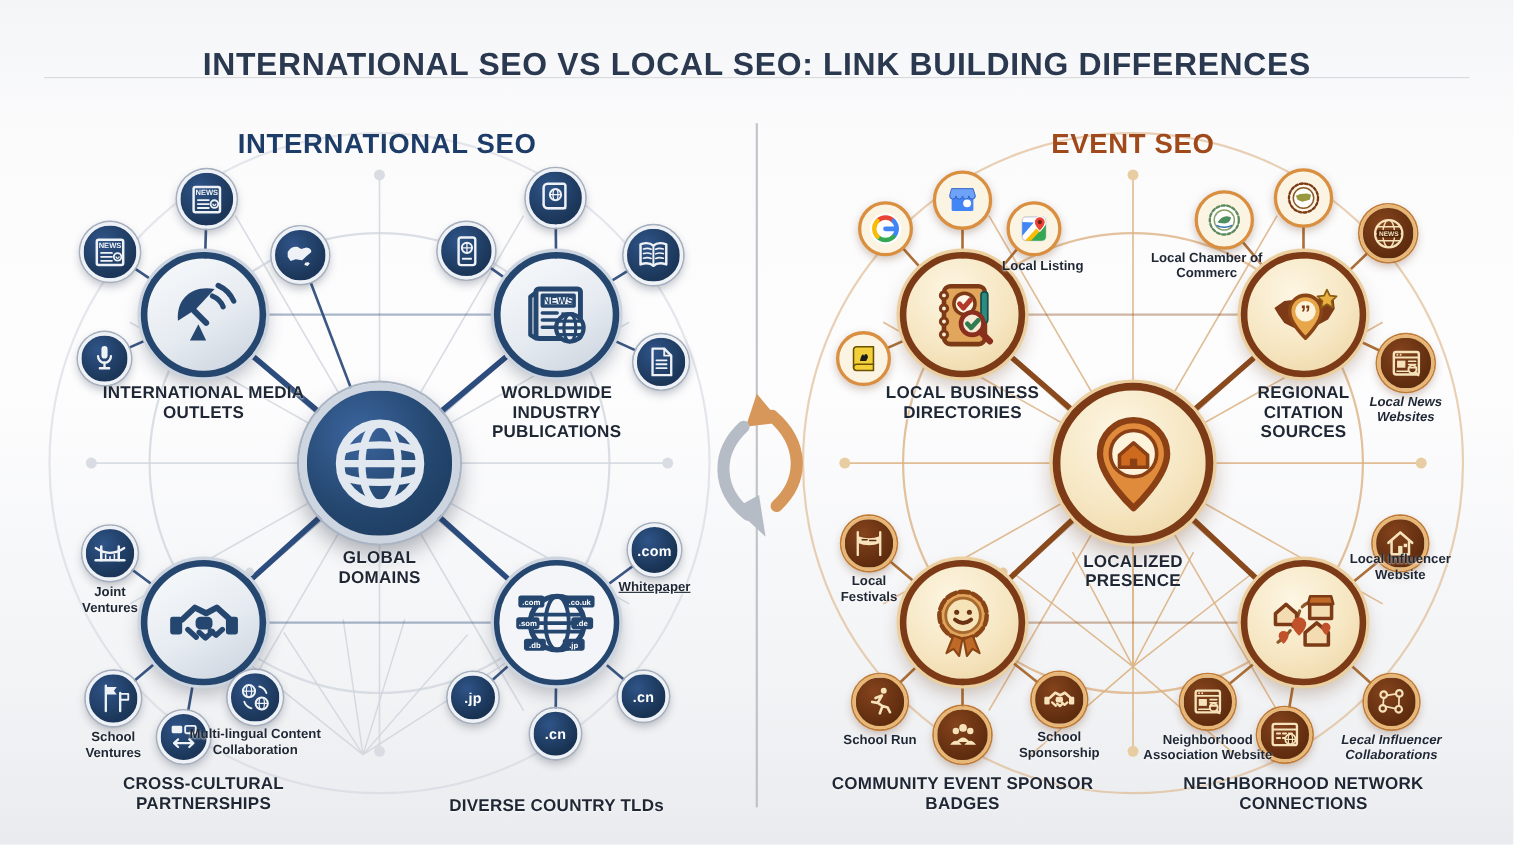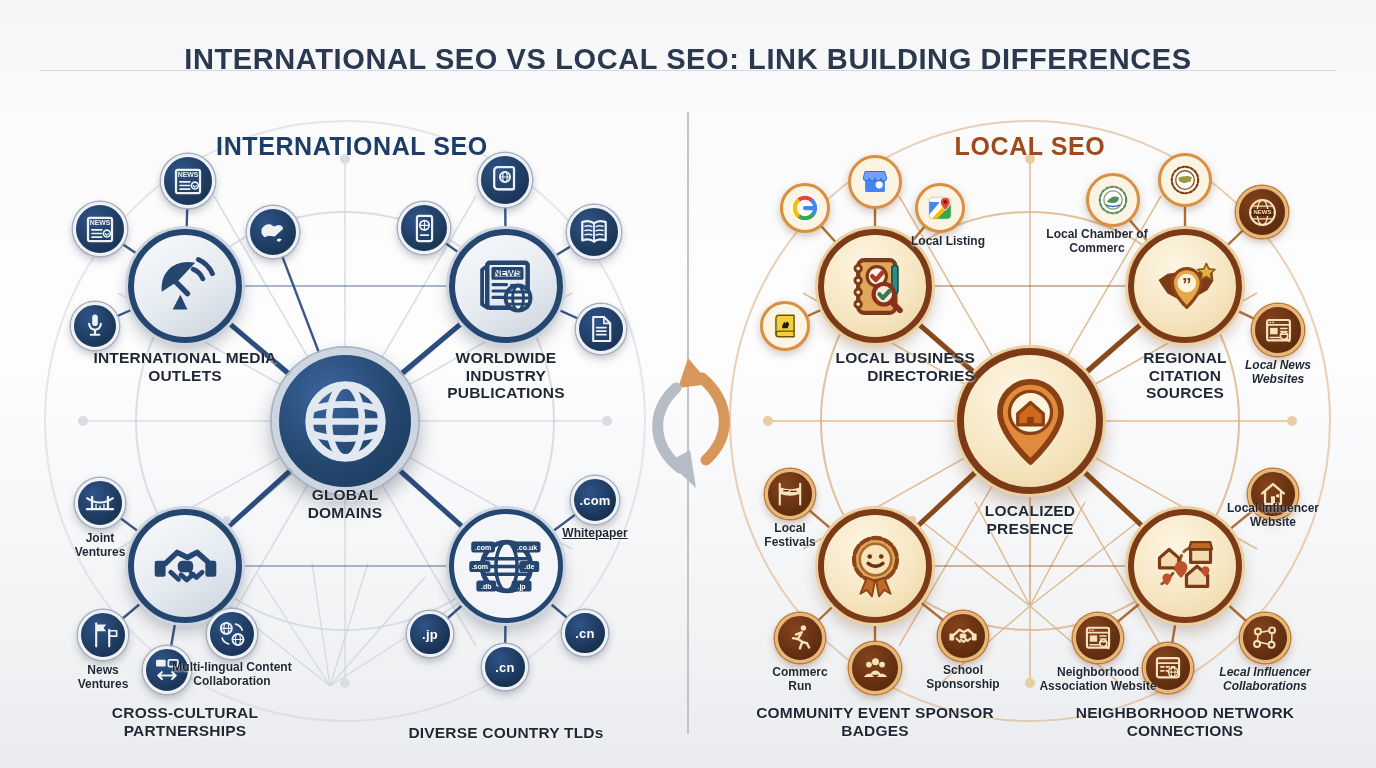--- a/index.html
+++ b/index.html
@@ -4,21 +4,21 @@
 <style>
   html,body{margin:0;padding:0;}
   body{font-family:"Liberation Sans","DejaVu Sans",sans-serif;}
   #stage{position:relative;width:1376px;height:768px;overflow:hidden;
     background:linear-gradient(180deg,#f4f5f7 0%,#fbfbfc 16%,#fdfdfe 45%,#f2f3f5 82%,#e9ebee 100%);}
   #net,#arrows{position:absolute;left:0;top:0;}
   #net{z-index:0;}
   #title{position:absolute;left:688px;top:24px;transform:translateX(-50%);white-space:nowrap;
     font-size:29px;font-weight:800;color:#2b3950;letter-spacing:.6px;z-index:5;}
   #title-rule{position:absolute;left:40px;top:70px;width:1296px;height:1px;background:#d8dade;z-index:4;}
-  .section-hdr{position:absolute;top:111px;transform:translateX(-50%);font-size:25px;font-weight:800;
+  .section-hdr{position:absolute;top:96px;transform:translateX(-50%);font-size:25px;font-weight:800;
     letter-spacing:.6px;z-index:5;white-space:nowrap;}
   #left-hdr{left:352px;color:#1d3c68;}
   #right-hdr{left:1030px;color:#a04a1c;}
   #divider{position:absolute;left:687px;top:112px;width:2px;height:622px;background:#b7bac0;opacity:.85;z-index:1;}
   #arrows-box{position:absolute;left:622px;top:338px;z-index:2;}
   .node{position:absolute;border-radius:50%;display:flex;align-items:center;justify-content:center;
     transform:translate(-50%,-50%);box-sizing:border-box;z-index:2;}
   .node .ic{display:flex;align-items:center;justify-content:center;line-height:0;}
   .hub-blue{border:6px solid #24466f;background:linear-gradient(150deg,#f8fafc 0%,#e6ebf1 55%,#c9d2dd 100%);
     color:#24466f;box-shadow:0 0 0 3px #ccd4df,0 8px 16px rgba(25,35,55,.28);}
@@ -118,21 +118,21 @@
         <line x1="963" y1="636" x2="875" y2="566" stroke="#a9692f" stroke-width="2.4" opacity="0.95"></line>
         <line x1="1098" y1="638" x2="1185" y2="566" stroke="#a9692f" stroke-width="2.4" opacity="0.95"></line>
         <line x1="1168" y1="668" x2="1185" y2="566" stroke="#a9692f" stroke-width="2.4" opacity="0.95"></line>
         <line x1="1265" y1="638" x2="1185" y2="566" stroke="#a9692f" stroke-width="2.4" opacity="0.95"></line>
       </g>
   </svg>
 
   <h1 id="title">INTERNATIONAL SEO VS LOCAL SEO: LINK BUILDING DIFFERENCES</h1>
   <div id="title-rule"></div>
   <h2 id="left-hdr" class="section-hdr">INTERNATIONAL SEO</h2>
-  <h2 id="right-hdr" class="section-hdr">LOCAL SEO</h2>
+  <h2 id="right-hdr" class="section-hdr">EVENT SEO</h2>
   <div id="divider" style="background: rgb(183, 186, 192);"></div>
 
   <svg id="arrows-box" width="132" height="172" viewBox="0 0 132 172">
     <path id="arrow-up" d="M84 122 C 110 98 108 64 80 40" stroke-width="11" fill="none" stroke-linecap="round" stroke="#d7975a"></path>
     <polygon id="arrow-up-head" points="88,46 66,20 56,50" fill="#d7975a"></polygon>
     <path id="arrow-down" d="M54 50 C 28 74 30 108 58 130" stroke-width="11" fill="none" stroke-linecap="round" stroke="#b6bcc6"></path>
     <polygon id="arrow-down-head" points="46,124 74,150 68,112" fill="#b6bcc6"></polygon>
   </svg>
 
   <div id="nodes">
@@ -166,21 +166,21 @@
       <div class="hub-lbl" style="left: 506px; top: 349px; width: 160px;">WORLDWIDE INDUSTRY PUBLICATIONS</div>
       <div class="node hub-blue-dark" style="left: 345px; top: 421px; height: 146px; width: 146px;">
         <span class="ic">
           <svg viewBox="0 0 24 24" width="99" height="99" stroke="currentColor" fill="none" stroke-width="1.6" stroke-linecap="round" stroke-linejoin="round">
             <circle cx="12" cy="12" r="8.8" stroke-width="1.9"></circle>
             <ellipse cx="12" cy="12" rx="4" ry="8.8" stroke-width="1.6"></ellipse>
             <path d="M3.5 9.2 C8 7.4 16 7.4 20.5 9.2 M3.5 14.8 C8 16.6 16 16.6 20.5 14.8 M3.2 12 h17.6" stroke-width="1.6"></path>
           </svg>
         </span>
       </div>
-      <div class="hub-lbl" style="left: 345px; top: 486px; width: 125px;">GLOBAL DOMAINS</div>
+      <div class="hub-lbl" style="left: 345px; top: 499px; width: 125px;">GLOBAL DOMAINS</div>
       <div class="node hub-blue" style="left: 185px; top: 566px; height: 114px; width: 114px;">
         <span class="ic">
           <svg viewBox="0 0 24 24" width="77" height="77" stroke="currentColor" fill="none" stroke-width="1.6" stroke-linecap="round" stroke-linejoin="round">
             <rect x="2.4" y="10.2" width="3.4" height="5" rx="0.7" fill="currentColor" stroke="none"></rect>
             <rect x="18.2" y="10.2" width="3.4" height="5" rx="0.7" fill="currentColor" stroke="none"></rect>
             <path d="M5.8 11 L9.4 7.6 l3.2 1.6 3-1.6 3.4 3" stroke-width="1.7"></path>
             <rect x="9.6" y="10.2" width="4.8" height="3.6" rx="1.4" fill="currentColor" stroke="none"></rect>
             <path d="M7.4 13.8 l2.4 2.2 M10.6 14.6 l1.8 1.6 2-1.8 M13.8 14.2 l1.6 1.2 1.8-1.6" stroke-width="1.5"></path>
           </svg>
         </span>
@@ -312,21 +312,21 @@
       <div class="node sm-blue" style="left: 103px; top: 635px; height: 50px; width: 50px;">
         <span class="ic">
           <svg viewBox="0 0 24 24" width="34" height="34" stroke="currentColor" fill="none" stroke-width="1.6" stroke-linecap="round" stroke-linejoin="round">
             <path d="M7.2 3.8 V20" stroke-width="1.5"></path>
             <path d="M7.2 4.6 h7 l-1.8 2.4 1.8 2.4 h-7 z" fill="currentColor" stroke="none"></path>
             <path d="M16.4 8.4 V20" stroke-width="1.5"></path>
             <rect x="16.4" y="9" width="5.2" height="3.8" stroke-width="1.2"></rect>
           </svg>
         </span>
       </div>
-      <div class="sm-lbl" style="left: 103px; top: 664px; width: 84px;">News Ventures</div>
+      <div class="sm-lbl" style="left: 103px; top: 664px; width: 84px;">School Ventures</div>
       <div class="node sm-blue" style="left: 167px; top: 670px; height: 48px; width: 48px;">
         <span class="ic">
           <svg viewBox="0 0 24 24" width="32" height="32" stroke="currentColor" fill="none" stroke-width="1.6" stroke-linecap="round" stroke-linejoin="round">
             <rect x="3.8" y="4.4" width="7.2" height="5" rx="1" fill="currentColor" stroke="none"></rect>
             <rect x="13" y="4.4" width="7.2" height="5" rx="1" stroke-width="1.3"></rect>
             <path d="M5.4 16.2 h13.2 M8.2 13.6 l-2.8 2.6 2.8 2.6 M15.8 13.6 l2.8 2.6 -2.8 2.6" stroke-width="1.5"></path>
           </svg>
         </span>
       </div>
       <div class="node sm-blue" style="left: 232px; top: 634px; height: 50px; width: 50px;">
@@ -366,21 +366,21 @@
             <circle cx="6.6" cy="17.5" r="1" fill="#f7ecd7" stroke="#7c3b16" stroke-width="0.9"></circle>
             <rect x="17.1" y="5.4" width="1.9" height="8.8" rx="0.9" fill="#2e8b84" stroke="#17504b" stroke-width="0.5"></rect>
             <circle cx="12.4" cy="8.8" r="3" fill="#fdf6e6" stroke="#7c3b16" stroke-width="1"></circle>
             <path d="M11 8.8 l1.1 1.2 2-2.3" stroke="#b33a2b" stroke-width="1.4"></path>
             <circle cx="14.6" cy="14.4" r="3.2" fill="#ffffff" fill-opacity="0.75" stroke="#8a2f1d" stroke-width="1.3"></circle>
             <path d="M13.2 14.4 l1.1 1.2 2-2.2" stroke="#2f7d4f" stroke-width="1.3"></path>
             <path d="M17 16.8 L19.6 19.4" stroke="#8a2f1d" stroke-width="1.8"></path>
           </svg>
         </span>
       </div>
-      <div class="hub-lbl" style="left: 875px; top: 349px; width: 200px; text-align: right;">LOCAL BUSINESS DIRECTORIES</div>
+      <div class="hub-lbl" style="left: 875px; top: 349px; width: 200px;">LOCAL BUSINESS DIRECTORIES</div>
       <div class="node hub-or" style="left: 1185px; top: 286px; height: 114px; width: 114px;">
         <span class="ic">
           <svg viewBox="0 0 24 24" width="77" height="77" stroke="currentColor" fill="none" stroke-width="1.6" stroke-linecap="round" stroke-linejoin="round">
             <path d="M3.6 10 l2.8-2 4.6-.6 4.2.4 3.6-1.2 1.6 1 .3 2.6-1.9 3-3.3 1.8-2.7 2.8-3.3-2-3.1-1.6-1.7-2.4 z" fill="#7c3b16" stroke="none"></path>
             <path d="M12.4 6.4 a4.5 4.5 0 0 1 4.5 4.5 c0 3.4-4.5 7.6-4.5 7.6 s-4.5-4.2-4.5-7.6 a4.5 4.5 0 0 1 4.5-4.5 z" fill="#e8a64b" stroke="#8a4516" stroke-width="1"></path>
             <circle cx="12.4" cy="10.9" r="2.9" fill="#fdf3da" stroke="none"></circle>
             <text x="12.4" y="13.4" font-size="6" font-weight="bold" fill="#7c3b16" text-anchor="middle" stroke="none">”</text>
             <path d="M18.5 4.8 l.8 1.7 1.9.2 -1.4 1.3.4 1.9 -1.7-1 -1.7 1 .4-1.9 -1.4-1.3 1.9-.2 z" fill="#e9b13f" stroke="#8a5a16" stroke-width="0.5"></path>
           </svg>
         </span>
@@ -537,21 +537,21 @@
       </div>
       <div class="sm-lbl" style="left: 1273px; top: 502px; width: 95px;">Local Influencer Website</div>
       <div class="node sm-brown" style="left: 800px; top: 638px; height: 50px; width: 50px;">
         <span class="ic">
           <svg viewBox="0 0 24 24" width="34" height="34" stroke="currentColor" fill="none" stroke-width="1.6" stroke-linecap="round" stroke-linejoin="round">
             <circle cx="14.4" cy="4.9" r="1.9" fill="currentColor" stroke="none"></circle>
             <path d="M13.2 8 l-2.7 4.7 3.1 2 -1.7 4.7 M13.2 8 l-4.1 1.6 M10.5 12.7 l-3.5-.6 M13.6 14.7 l3.3 1 1.5 3" stroke-width="1.7"></path>
           </svg>
         </span>
       </div>
-      <div class="sm-lbl" style="left: 800px; top: 666px; width: 70px;">Commerc Run</div>
+      <div class="sm-lbl" style="left: 800px; top: 666px; width: 70px;">School Run</div>
       <div class="node sm-brown" style="left: 875px; top: 668px; height: 52px; width: 52px;">
         <span class="ic">
           <svg viewBox="0 0 24 24" width="35" height="35" stroke="currentColor" fill="none" stroke-width="1.6" stroke-linecap="round" stroke-linejoin="round">
             <circle cx="7.5" cy="9.3" r="2" fill="currentColor" stroke="none"></circle>
             <circle cx="16.5" cy="9.3" r="2" fill="currentColor" stroke="none"></circle>
             <circle cx="12" cy="7.4" r="2.4" fill="currentColor" stroke="none"></circle>
             <path d="M3.9 17.8 q3.6-4.8 7.2 0 z M12.9 17.8 q3.6-4.8 7.2 0 z M7.9 16.2 q4.1-5.8 8.2 0 z" fill="currentColor" stroke="none"></path>
           </svg>
         </span>
       </div>

